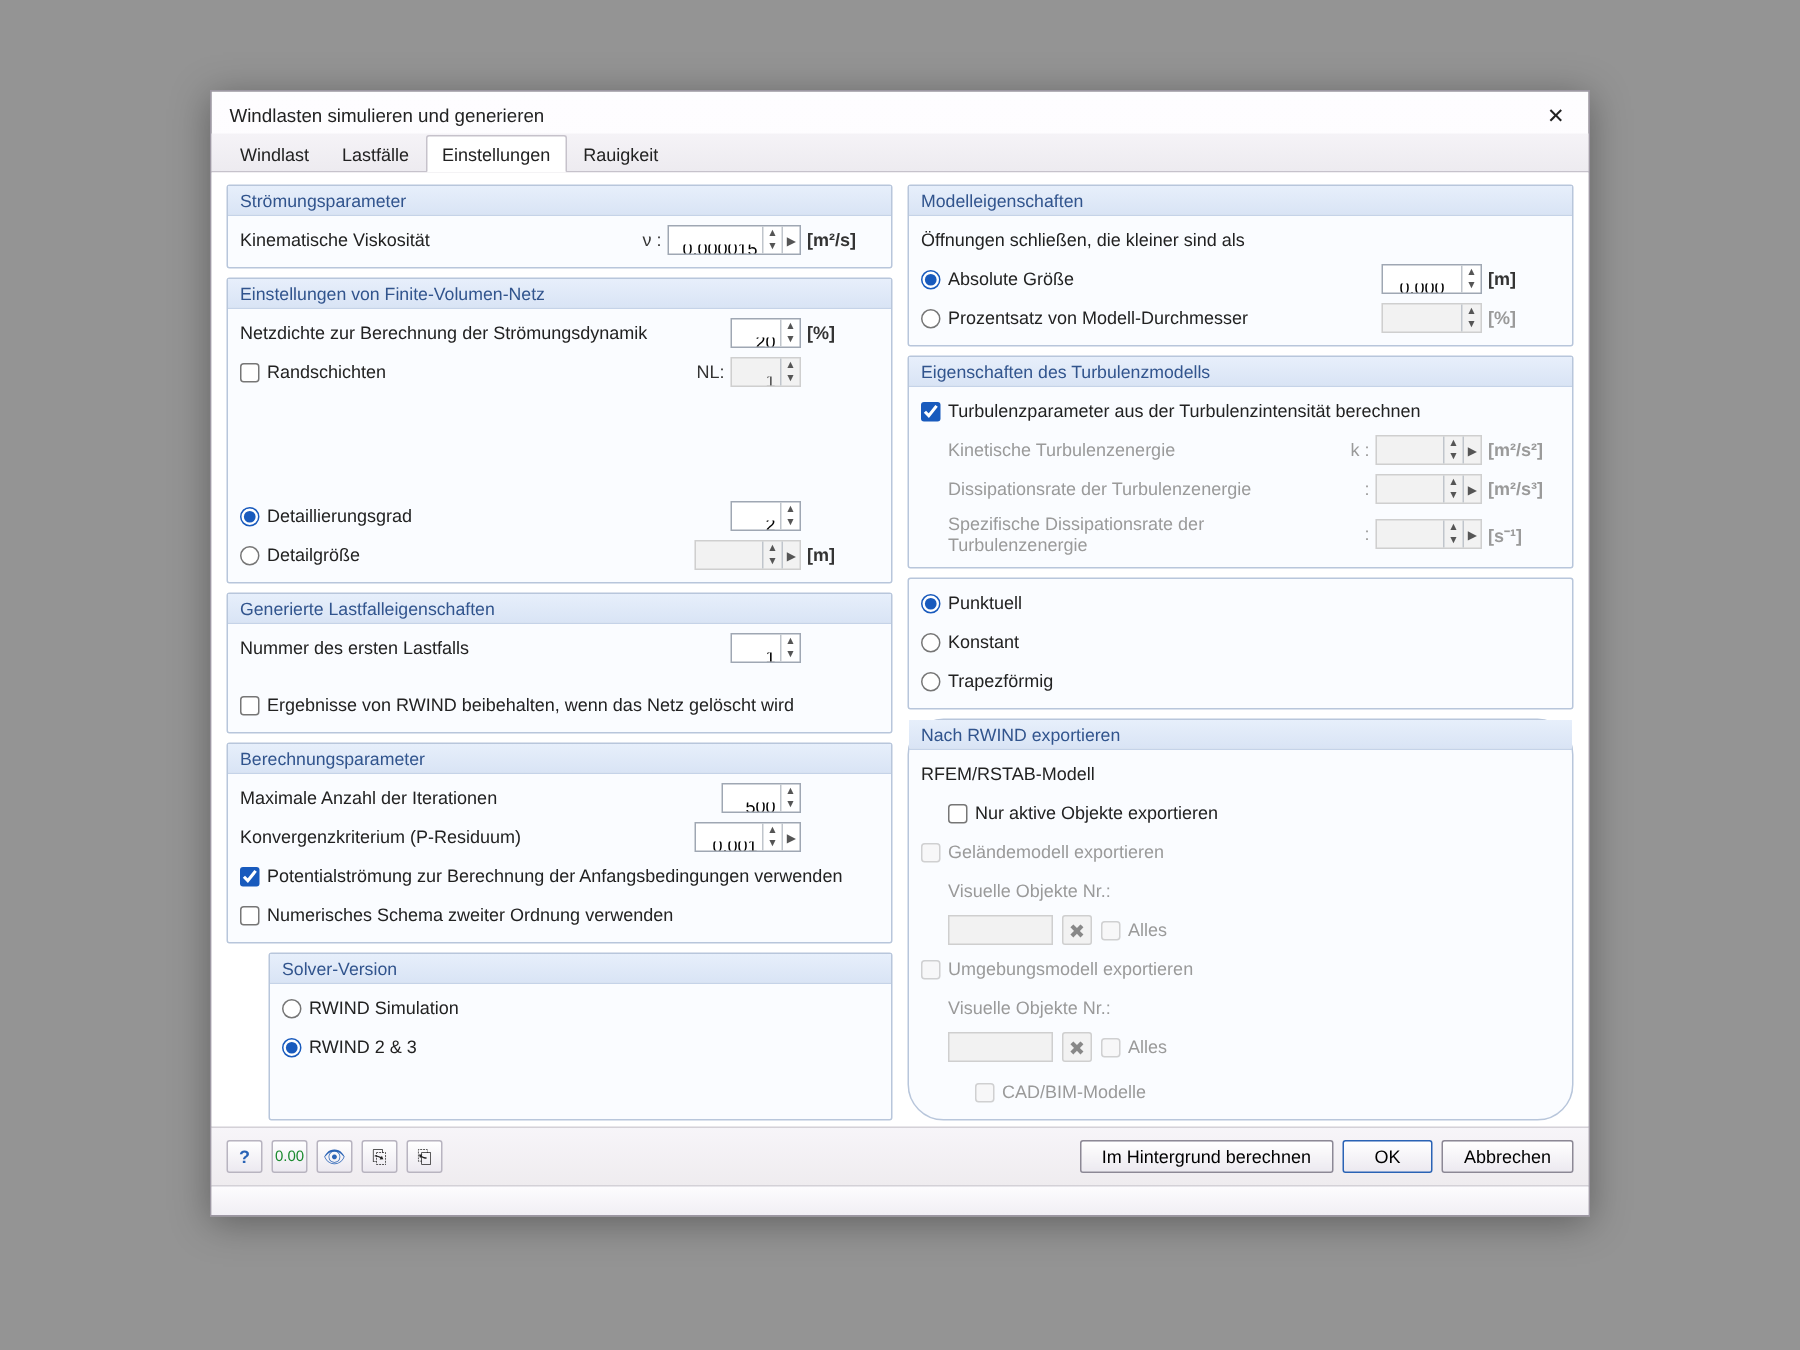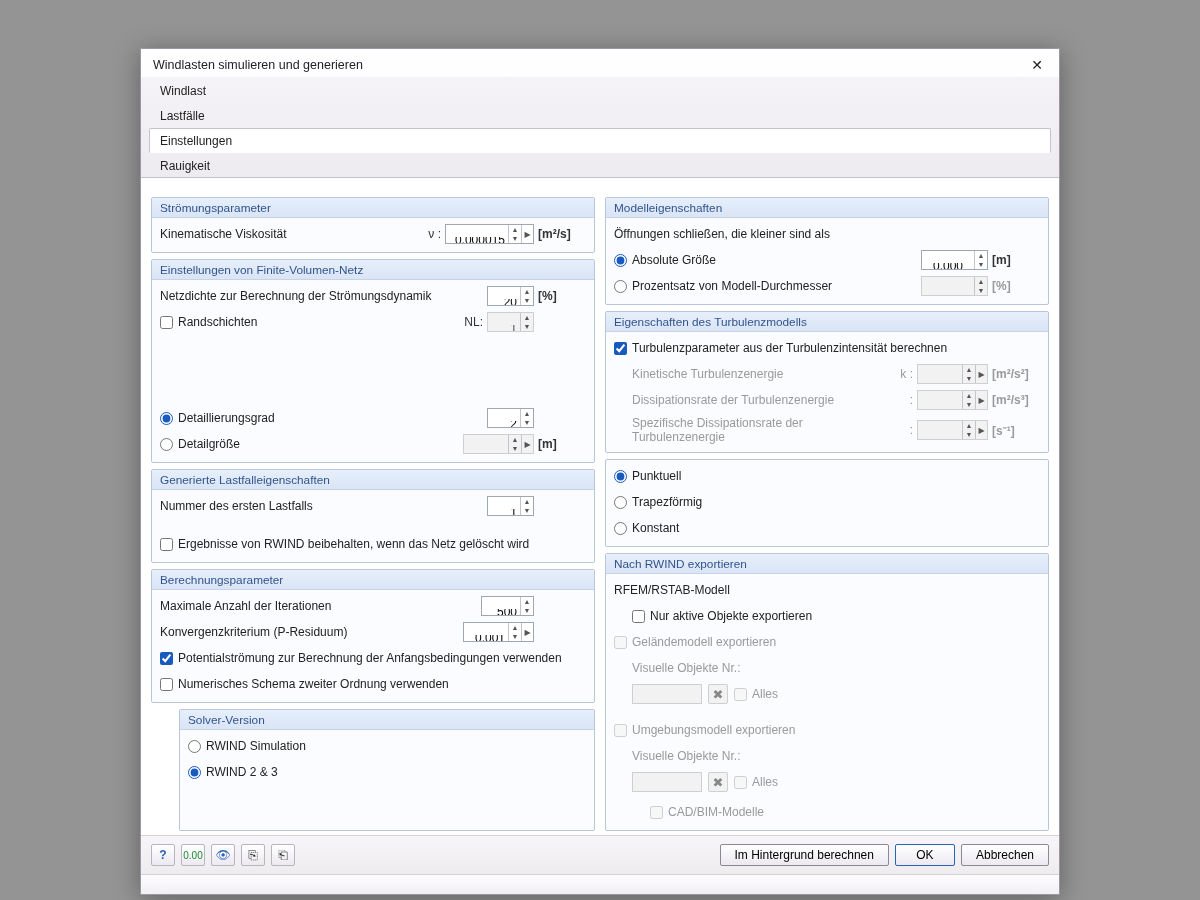--- a/index.html
+++ b/index.html
@@ -8,21 +8,21 @@
     background: #949494;
     font-family: "Segoe UI", Tahoma, sans-serif;
     font-size: 12px;
     color: #222;
     width: 1200px;
     height: 900px;
     overflow: hidden;
   }
   .dialog {
     position: absolute;
-    left: 140px; top: 48px;
+    left: 140px; top: 60px;
     width: 920px;
     background: linear-gradient(#fefdff, #f8f6fa);
     border: 1px solid #9d97a3;
     box-shadow: 0 4px 24px rgba(0,0,0,0.35);
   }
   .titlebar {
     display: flex;
     justify-content: space-between;
     align-items: center;
     padding: 8px 12px 4px 12px;
@@ -32,38 +32,37 @@
     font-size: 14px;
     cursor: pointer;
     padding: 0 4px;
   }
   .tabs {
     display: flex;
     padding: 0 8px;
     background: linear-gradient(#f5f3f7,#edebf0);
     border-bottom: 1px solid #c6c2cb;
     gap: 0;
-    flex-direction: column;
   }
   .tab {
     padding: 5px 10px 4px 10px;
     cursor: pointer;
     border: 1px solid transparent;
     position: relative;
     top: 1px;
   }
   .tab.active {
     background: #fff;
     border: 1px solid #c6c2cb;
     border-bottom: 1px solid #fff;
     border-radius: 2px 2px 0 0;
   }
   .tab-body {
     display: flex;
-    padding: 19px 10px 4px 10px;
+    padding: 8px 10px 4px 10px;
     gap: 10px;
     background: #fff;
   }
   .col { flex: 1; display: flex; flex-direction: column; gap: 6px; }
   .group {
     border: 1px solid #b8c6db;
     border-radius: 2px;
     background: #fafcff;
     padding: 0 8px 8px 8px;
   }
@@ -418,47 +417,47 @@
           </span>
           <span class="unit disabled-text">[s⁻¹]</span>
         </div>
       </div>
 
       <div class="group">
         <div class="row">
             <label><input type="radio" name="ml" checked="" style=""><span>Punktuell</span></label>
           </div>
         <div class="row">
+            <label><input type="radio" name="ml" style=""><span>Konstant</span></label>
+          </div>
+        <div class="row">
             <label><input type="radio" name="ml" style=""><span>Trapezförmig</span></label>
           </div>
-        <div class="row">
-            <label><input type="radio" name="ml" style=""><span>Konstant</span></label>
-          </div>
-      </div>
-
-      <div class="group" style="flex:1;">
+      </div>
+
+      <div class="group" style="flex:1;border-radius:24px;">
         <div class="group-title">Nach RWIND exportieren</div>
         <div class="row">
             <span>RFEM/RSTAB-Modell</span>
           </div>
         <div class="row indent">
             <label><input type="checkbox" style=""><span>Nur aktive Objekte exportieren</span></label>
           </div>
 
         <div class="row">
             <label class="disabled-text"><input type="checkbox" disabled="" style=""><span>Geländemodell exportieren</span></label>
           </div>
         <div class="row indent disabled-text">Visuelle Objekte Nr.:</div>
         <div class="row indent vo-row">
           <span class="vo-input"></span>
           <span class="vo-del">✖</span>
           <label class="disabled-text"><input type="checkbox" disabled="" style=""><span>Alles</span></label>
         </div>
 
-        <div class="row" style="margin-top:16px;">
+        <div class="row" style="margin-top:6px;">
             <label class="disabled-text"><input type="checkbox" disabled="" style=""><span>Umgebungsmodell exportieren</span></label>
           </div>
         <div class="row indent disabled-text">Visuelle Objekte Nr.:</div>
         <div class="row indent vo-row">
           <span class="vo-input"></span>
           <span class="vo-del">✖</span>
           <label class="disabled-text"><input type="checkbox" disabled="" style=""><span>Alles</span></label>
         </div>
 
         <div class="row indent2" style="margin-top:10px;">

